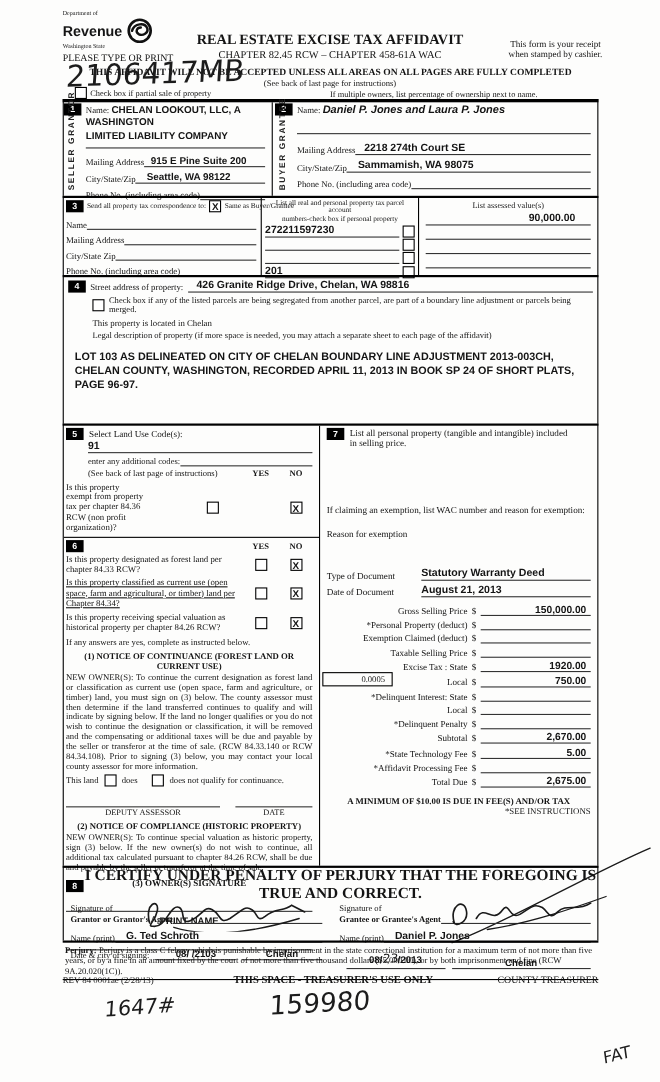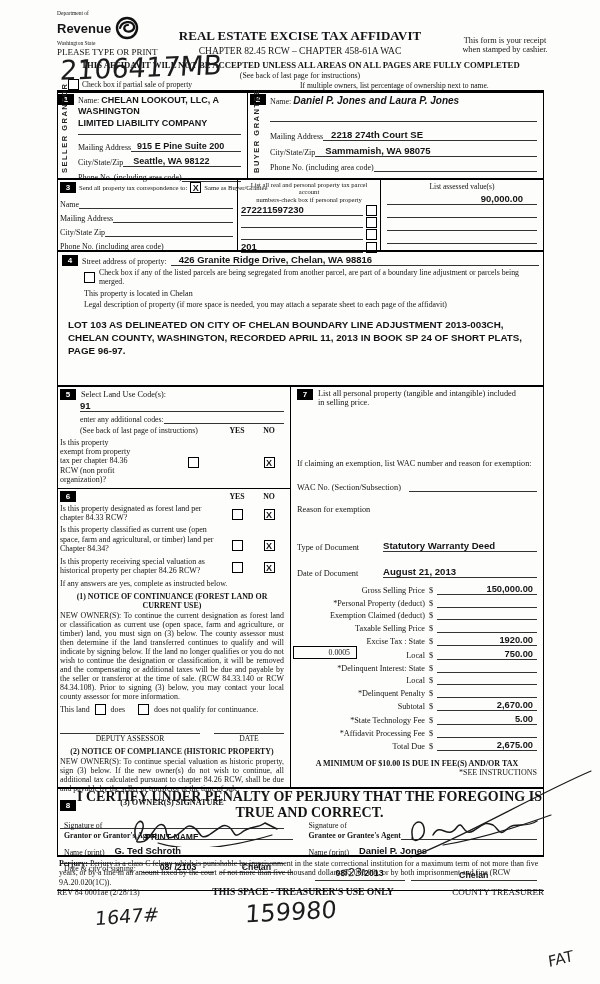--- a/index.html
+++ b/index.html
@@ -227,21 +227,21 @@
           <span class="secnum">6</span>
           <span style="flex:1;"></span>
           <span class="b" style="width:34px;text-align:center;">YES</span>
           <span class="b" style="width:30px;text-align:center;">NO</span>
         </div>
         <div style="display:flex;margin-top:2px;align-items:center;">
           <span class="q" style="flex:1;">Is this property designated as forest land per chapter 84.33 RCW?</span>
           <span style="width:34px;text-align:center;"><span class="cb"></span></span>
           <span style="width:30px;text-align:center;"><span class="cb">X</span></span>
         </div>
-        <div style="display:flex;margin-top:3px;align-items:flex-end;">
+        <div style="display:flex;margin-top:3px;align-items:center;text-decoration:underline;">
           <span class="q" style="flex:1;">Is this property classified as current use (open space, farm and agricultural, or timber) land per Chapter 84.34?</span>
           <span style="width:34px;text-align:center;"><span class="cb"></span></span>
           <span style="width:30px;text-align:center;"><span class="cb">X</span></span>
         </div>
         <div style="display:flex;margin-top:4px;align-items:center;">
           <span class="q" style="flex:1;">Is this property receiving special valuation as historical property per chapter 84.26 RCW?</span>
           <span style="width:34px;text-align:center;"><span class="cb"></span></span>
           <span style="width:30px;text-align:center;"><span class="cb">X</span></span>
         </div>
         <div style="font-size:7.9px;margin-top:4px;">If any answers are yes, complete as instructed below.</div>
@@ -271,31 +271,27 @@
       </div>
     </div>
 
     <div style="flex:1;padding:2px 6px 0 6px;position:relative;">
       <div style="display:flex;gap:5px;">
         <span class="secnum">7</span>
         <span style="font-size:8.3px;width:200px;">List all personal property (tangible and intangible) included in selling price.</span>
       </div>
       <div style="height:52px;"></div>
       <div style="font-size:8.3px;">If claiming an exemption, list WAC number and reason for exemption:</div>
-      <div class="row" style="margin-top:14px;">
-        <span style="font-size:8.3px;">WAC No. (Section/Subsection)</span>
-        <span class="line" style="margin-left:8px;max-width:150px;"></span>
-      </div>
       <div style="font-size:8.3px;margin-top:13px;">Reason for exemption</div>
       <div style="height:26px;"></div>
       <div class="row">
         <span style="font-size:8.3px;width:86px;">Type of Document</span>
         <span class="line fill" style="font-size:9.6px;">Statutory Warranty Deed</span>
       </div>
-      <div class="row" style="margin-top:14px;margin-bottom:6px;justify-content:center;">
+      <div class="row" style="margin-top:3px;margin-bottom:6px;justify-content:center;">
         <span style="font-size:8.3px;width:86px;">Date of Document</span>
         <span class="line fill" style="font-size:9.6px;">August 21, 2013</span>
       </div>
 
       <div class="finrow">
         <span class="finlabel">Gross Selling Price</span>
         <span class="findollar">$</span>
         <span class="finline">150,000.00</span>
       </div>
       <div class="finrow">

